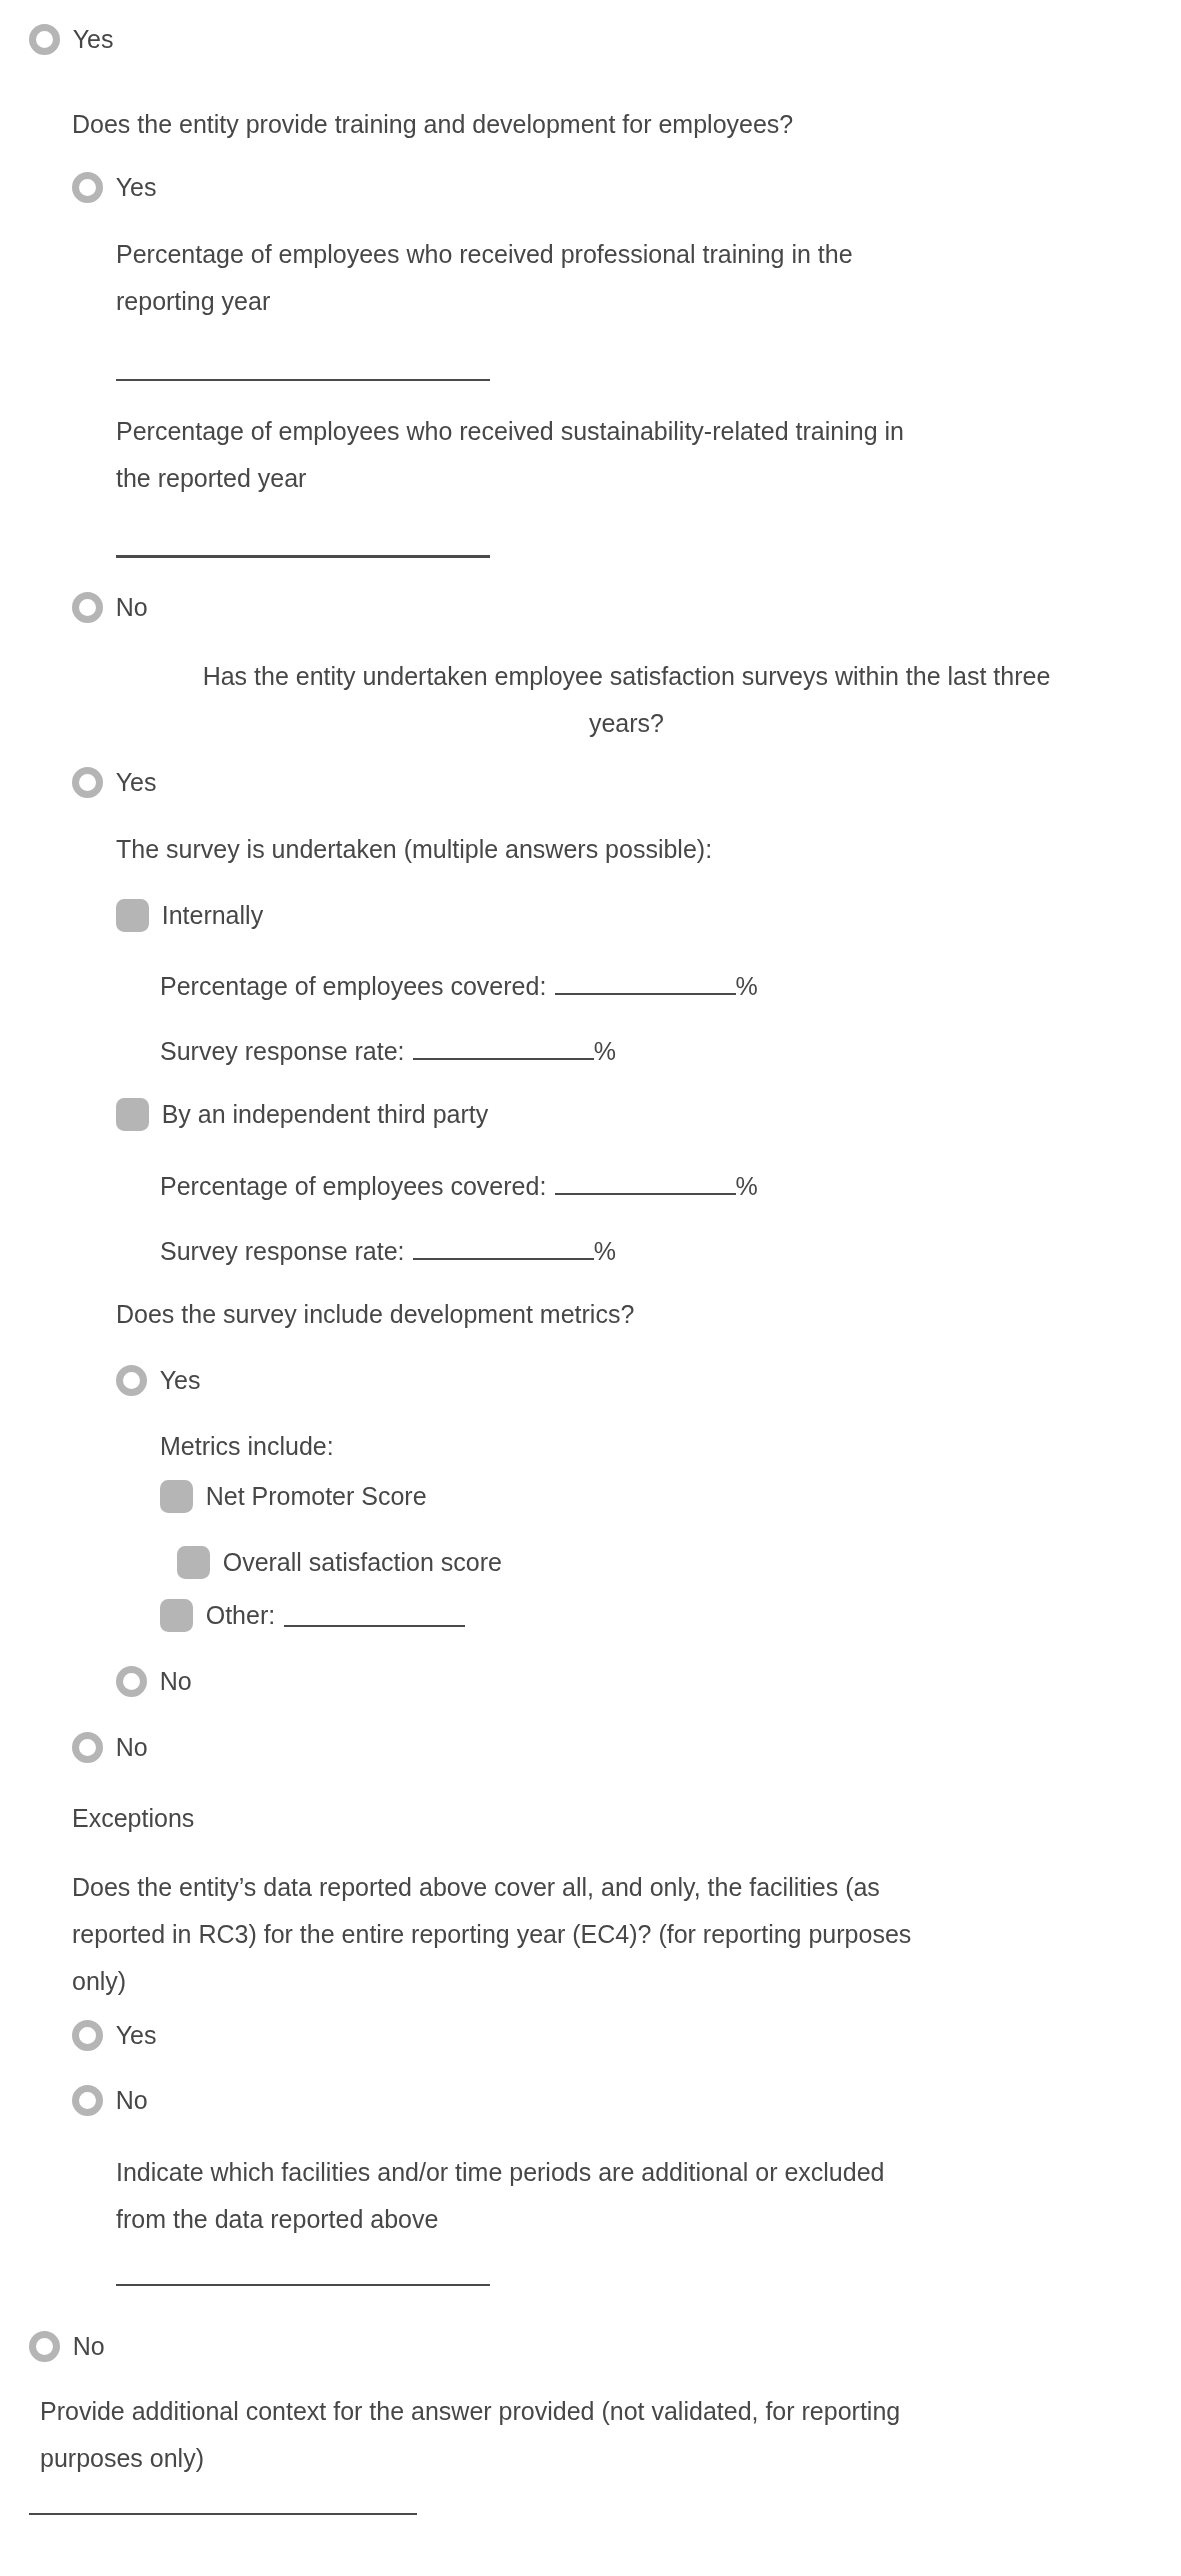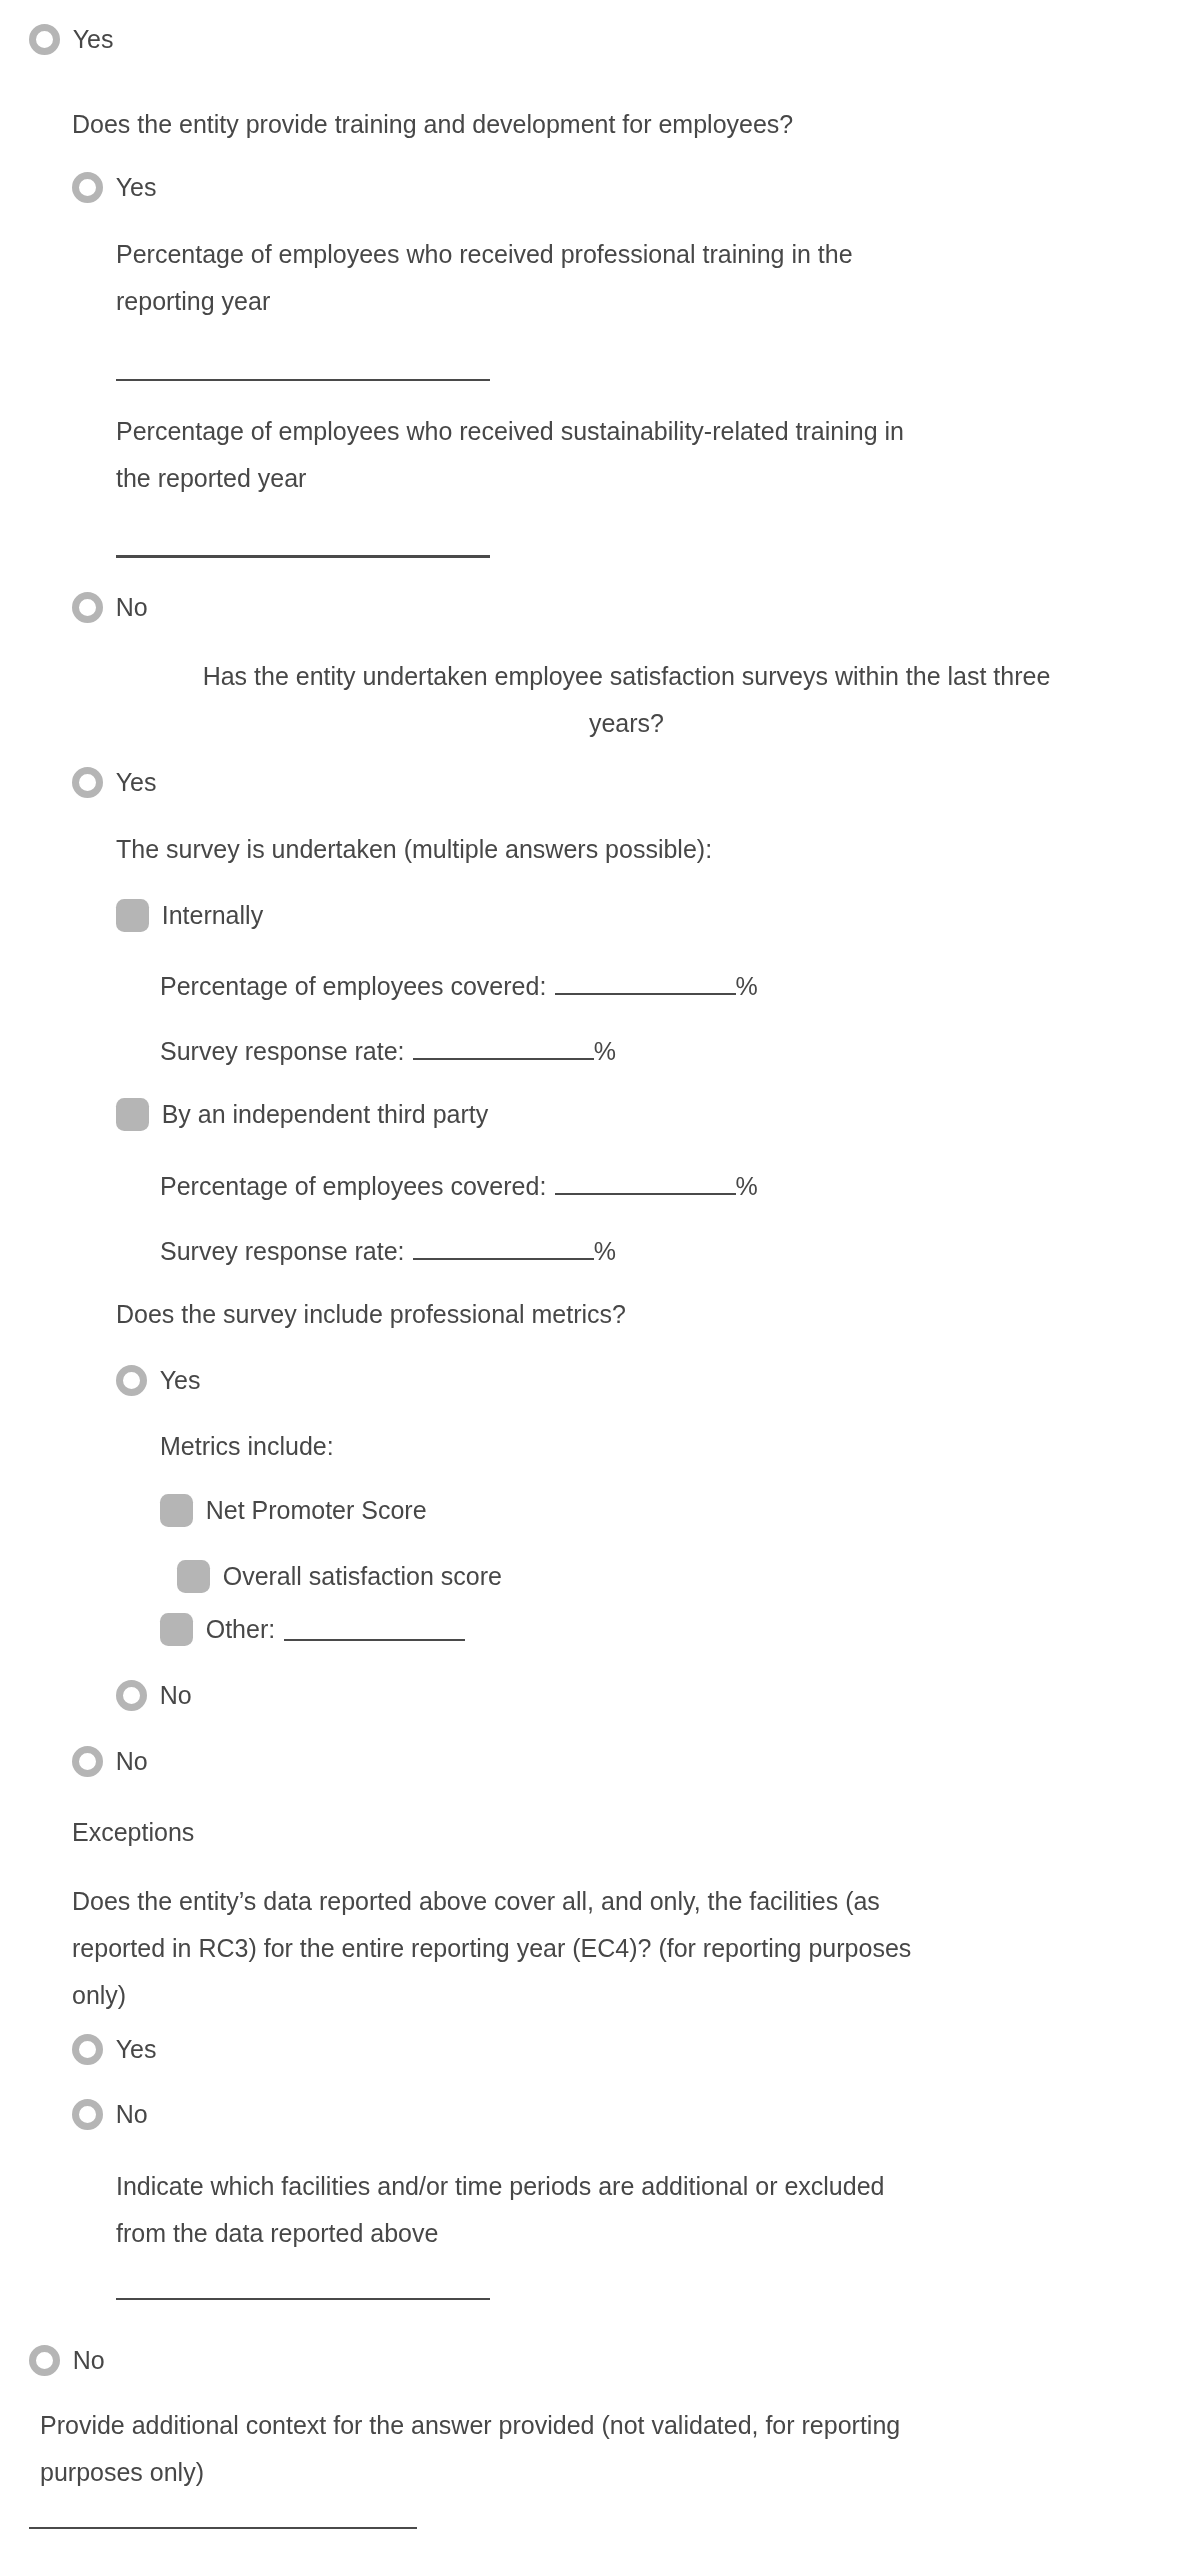--- a/index.html
+++ b/index.html
@@ -95,30 +95,30 @@
 </div>
 
 <div class="inline-row l3" style="margin-top:40px;">
   <span>Percentage of employees covered:</span><span class="fill"></span><span class="pct">%</span>
 </div>
 
 <div class="inline-row l3" style="margin-top:34px;">
   <span>Survey response rate:</span><span class="fill"></span><span class="pct">%</span>
 </div>
 
-<div class="text single l2" style="margin-top:34px;">Does the survey include professional metrics?</div>
+<div class="text single l2" style="margin-top:34px;">Does the survey include development metrics?</div>
 
 <div class="opt l2" style="margin-top:36px;">
   <span class="radio-icon"></span>
   <span class="lbl">Yes</span>
 </div>
 
 <div class="text single l3" style="margin-top:36px;">Metrics include:</div>
 
-<div class="opt l3" style="margin-top:34px;">
+<div class="opt l3" style="margin-top:20px;">
   <span class="check-icon"></span>
   <span class="lbl">Net Promoter Score</span>
 </div>
 
 <div class="opt l3" style="margin-top:33px;padding-left:17px;">
   <span class="check-icon"></span>
   <span class="lbl">Overall satisfaction score</span>
 </div>
 
 <div class="opt l3" style="margin-top:20px;">

